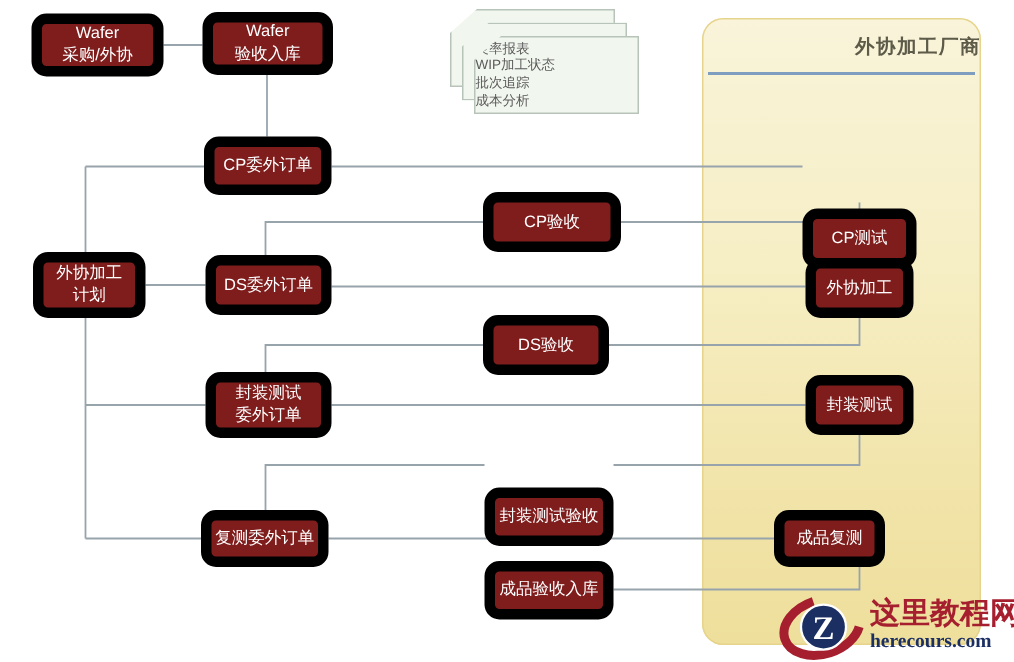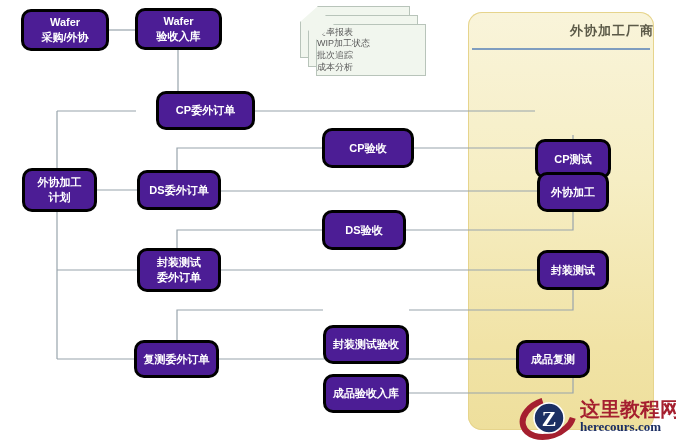--- a/index.html
+++ b/index.html
@@ -33,34 +33,34 @@
     border-top:2px solid #7f9dbf;
   }
   
   .lines{
     position:absolute;left:0;top:0;width:676px;height:441px;
     z-index:2;pointer-events:none;
   }
   
   .node{
     position:absolute;
-    background:#4c1d95;
-    border:3px solid #000000;
+    background:#7f1d1d;
+    border:7px solid #000000;
     border-radius:10px;
     color:#ffffff;
     display:flex;align-items:center;justify-content:center;
     text-align:center;
     white-space:pre-line;
-    font-size:11px;font-weight:700;line-height:1.35;
+    font-size:11px;font-weight:400;line-height:1.35;
     z-index:3;
     box-sizing:border-box;
   }
   .n-wafer-purchase{left:21px;top:9px;width:88px;height:42px;}
   .n-wafer-receive{left:135px;top:8px;width:87px;height:42px;}
-  .n-cp-order{left:136px;top:91px;width:99px;height:39px;margin-left:20px;}
+  .n-cp-order{left:136px;top:91px;width:85px;height:39px;}
   .n-plan{left:22px;top:168px;width:75px;height:44px;}
   .n-ds-order{left:137px;top:170px;width:84px;height:40px;}
   .n-pkg-order{left:137px;top:248px;width:84px;height:44px;}
   .n-retest-order{left:134px;top:340px;width:85px;height:38px;}
   .n-cp-accept{left:322px;top:128px;width:92px;height:40px;}
   .n-ds-accept{left:322px;top:210px;width:84px;height:40px;}
   .n-pkg-accept{left:323px;top:291px;width:86px;height:39px;margin-top:34px;}
   .n-fg-receive{left:323px;top:374px;width:86px;height:39px;}
   .n-cp-test{left:535px;top:95px;width:76px;height:40px;margin-top:44px;}
   .n-dicing{left:537px;top:172px;width:72px;height:40px;}

